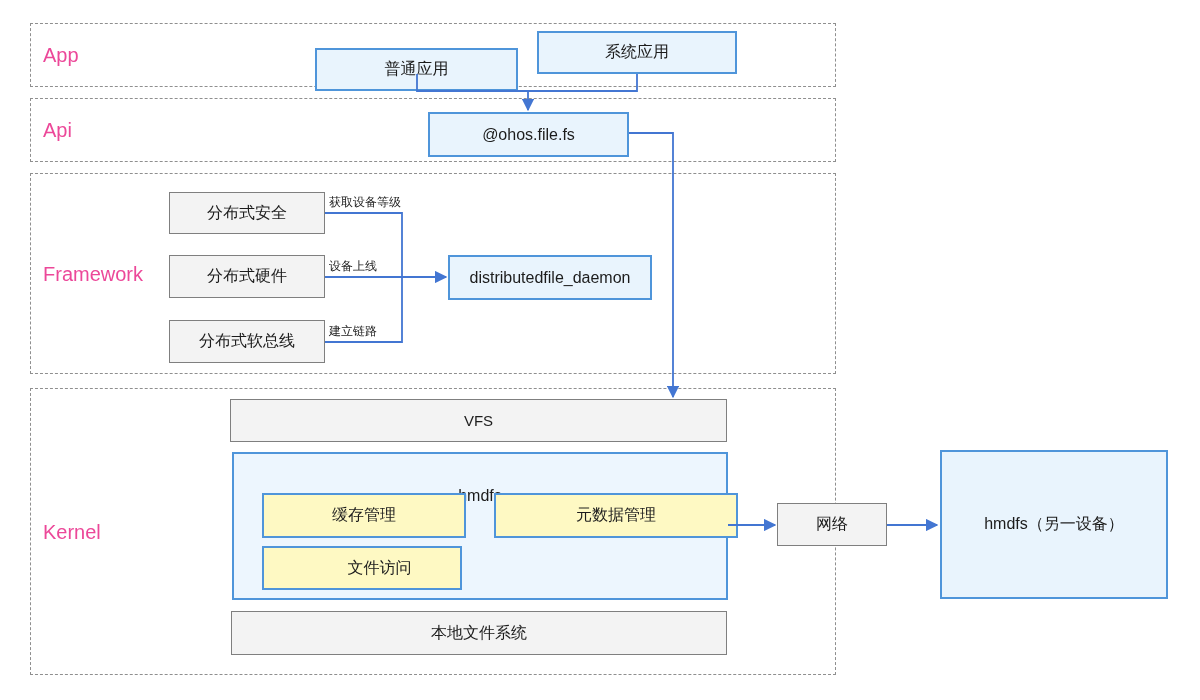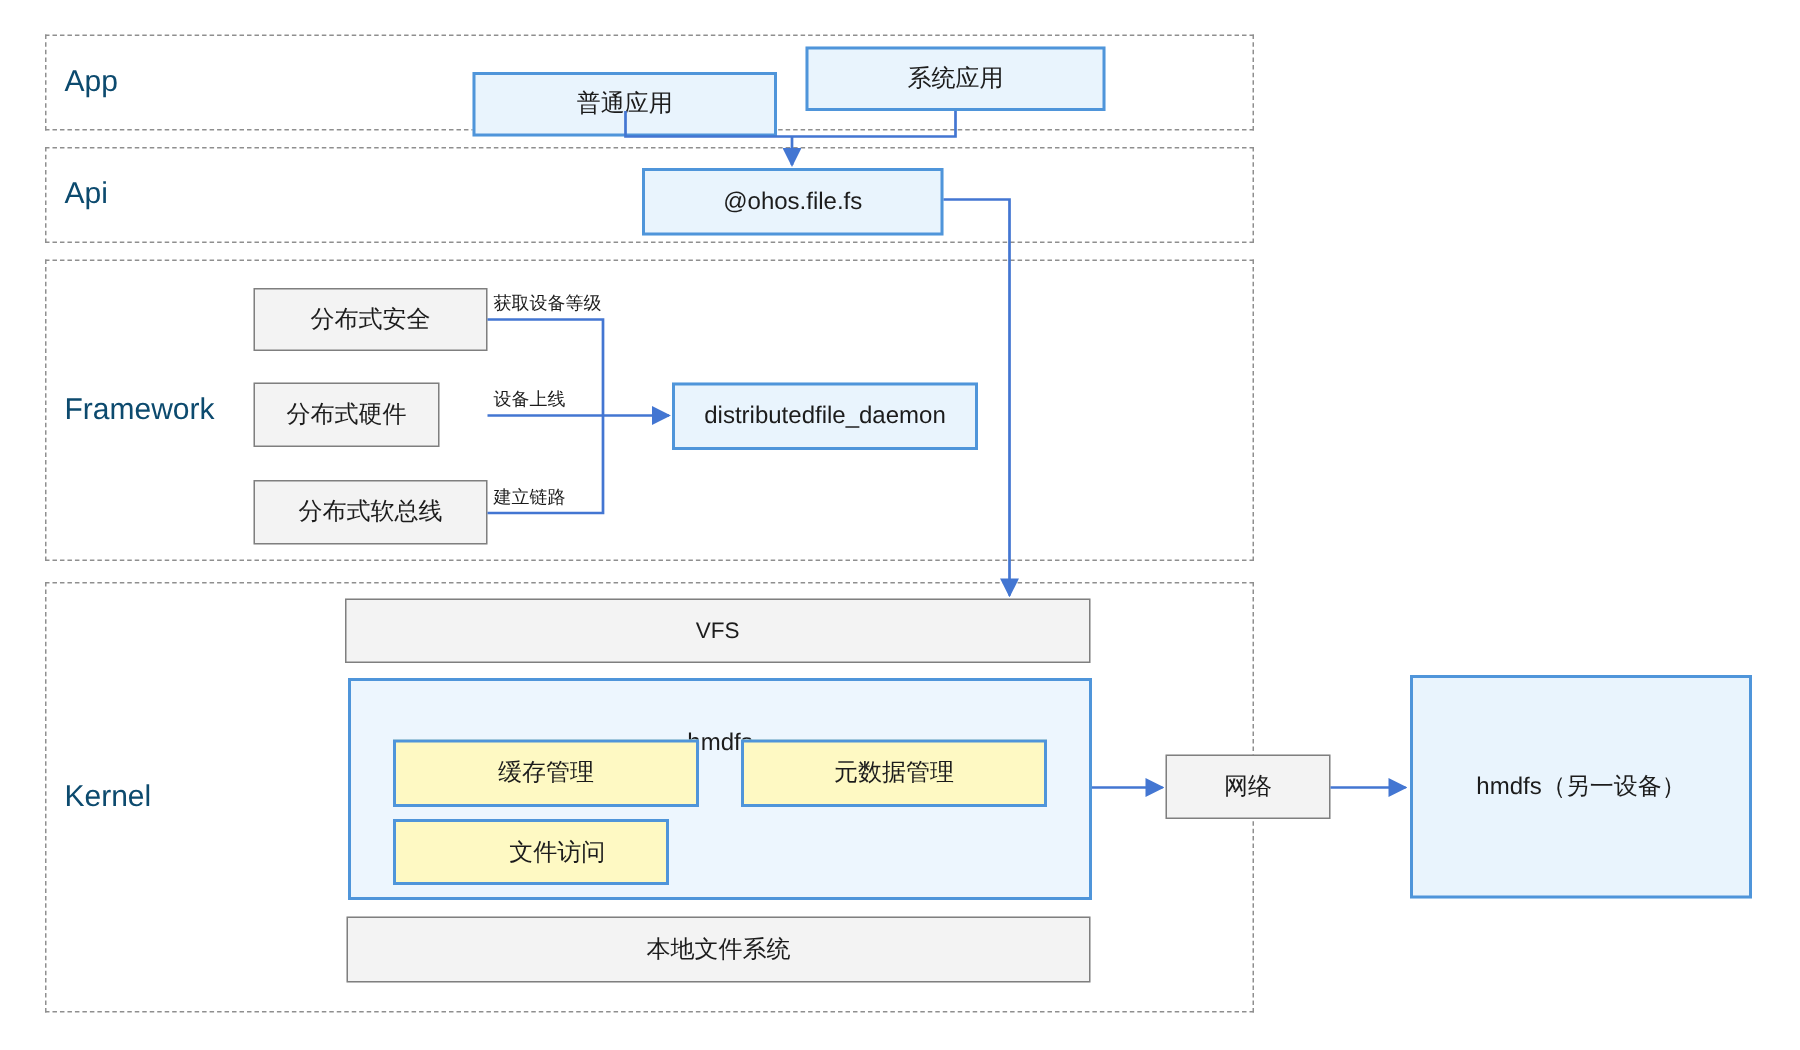--- a/index.html
+++ b/index.html
@@ -13,43 +13,43 @@
     font-family:"Liberation Sans","DejaVu Sans",sans-serif;color:var(--text);
     overflow:hidden;
   }
   .layer{position:absolute;left:30px;width:806px;border:1px dashed var(--dashed);box-sizing:border-box;z-index:0;}
   #layer-app{top:23px;height:64px;}
   #layer-api{top:98px;height:64px;}
   #layer-framework{top:173px;height:201px;}
   #layer-kernel{top:388px;height:287px;}
   .layer-label{
     position:absolute;left:12px;top:50%;transform:translateY(-50%);
-    font-size:20px;color:#0c4a6e;white-space:nowrap;
+    font-size:20px;color:#ec4899;white-space:nowrap;
   }
   .box{
     position:absolute;box-sizing:border-box;display:flex;align-items:center;justify-content:center;
     font-size:16px;white-space:nowrap;z-index:2;text-align:center;
   }
   .blue{background:var(--blue-fill);border:2px solid var(--blue-border);}
   .gray{background:var(--gray-fill);border:1.5px solid var(--gray-border);}
   .white{background:#fef9c3;border:2px solid var(--blue-border);}
   #b-normal-app{left:315px;top:48px;width:203px;height:43px;}
   #b-system-app{left:537px;top:31px;width:200px;height:43px;}
   #b-api-module{left:428px;top:112px;width:201px;height:45px;}
   #b-dist-security{left:169px;top:192px;width:156px;height:42px;}
-  #b-dist-hardware{left:169px;top:255px;width:124px;height:43px;}
+  #b-dist-hardware{left:169px;top:255px;width:156px;height:43px;}
   #b-dist-softbus{left:169px;top:320px;width:156px;height:43px;}
   #b-daemon{left:448px;top:255px;width:204px;height:45px;}
   #b-vfs{left:230px;top:399px;width:497px;height:43px;font-size:15px;}
   #b-hmdfs{left:232px;top:452px;width:496px;height:148px;background:var(--hmdfs-fill);
     border:2px solid var(--blue-border);display:block;}
   #hmdfs-title{padding-top:13px;text-align:center;font-size:16px;margin-top:20px;}
   #b-cache{left:262px;top:493px;width:204px;height:45px;}
-  #b-meta{left:494px;top:493px;width:204px;height:45px;}
-  #b-file-access{left:262px;top:546px;width:184px;height:44px;padding-left:35px;}
+  #b-meta{left:494px;top:493px;width:244px;height:45px;}
+  #b-file-access{left:262px;top:546px;width:200px;height:44px;padding-left:35px;}
   #b-conflict{left:494px;top:546px;width:204px;height:44px;}
   #b-local-fs{left:231px;top:611px;width:496px;height:44px;}
   #b-network{left:777px;top:503px;width:110px;height:43px;z-index:3;}
   #b-hmdfs-remote{left:940px;top:450px;width:228px;height:149px;}
   .edge-label{position:absolute;font-size:12px;white-space:nowrap;z-index:2;}
   #el-get-level{left:329px;top:194px;}
   #el-online{left:329px;top:258px;}
   #el-link{left:329px;top:323px;}
   #connectors{position:absolute;left:0;top:0;width:1200px;height:700px;z-index:4;pointer-events:none;}
   #connectors path{stroke:var(--connector);stroke-width:1.8;fill:none;}

